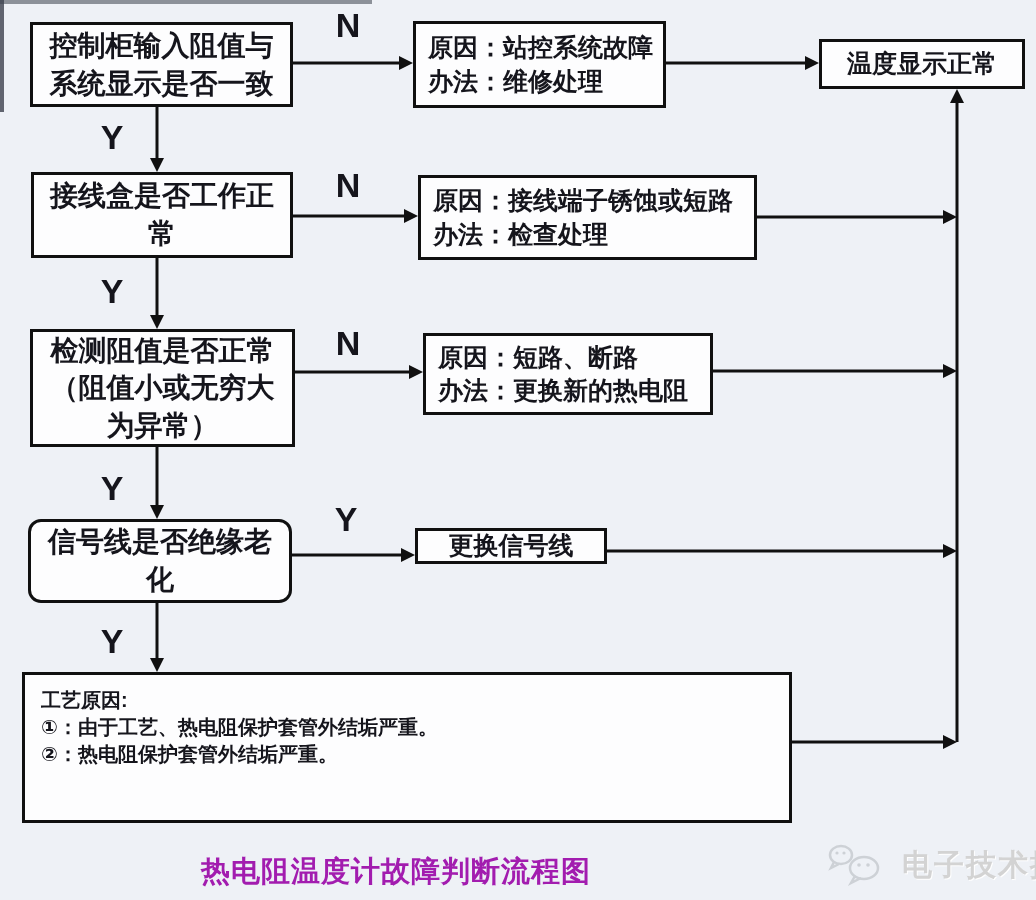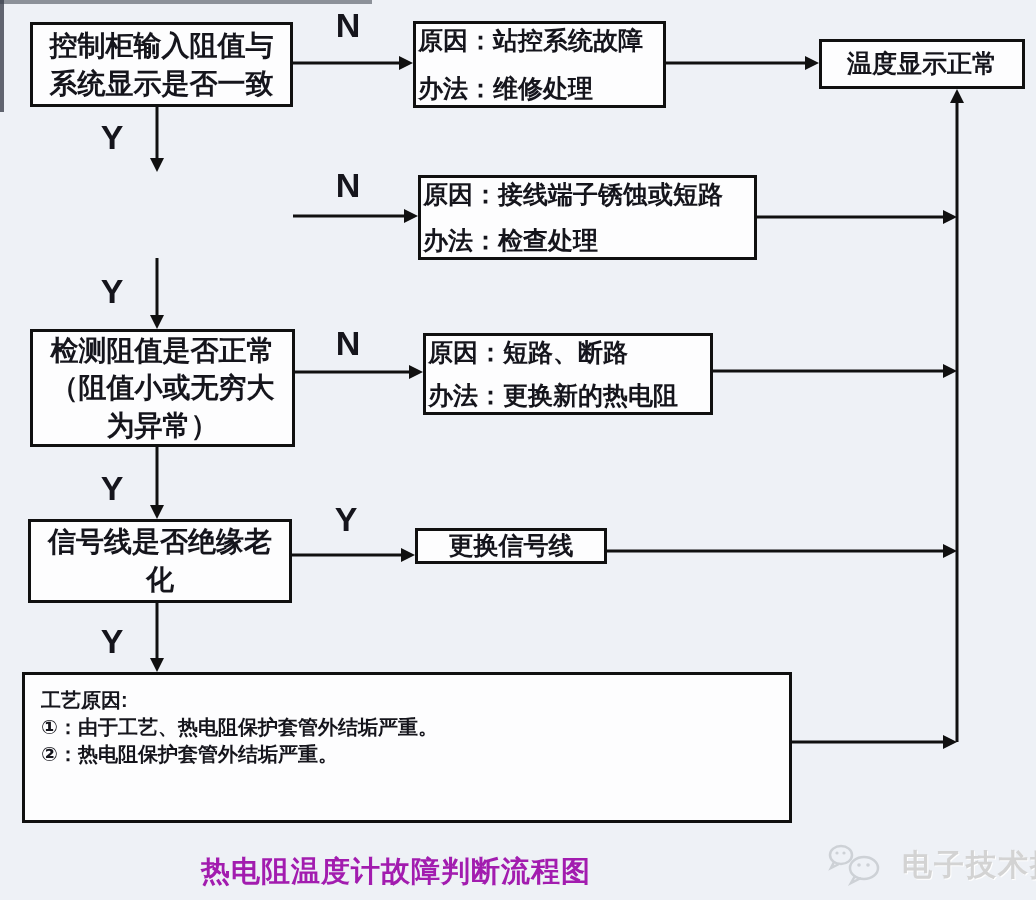--- a/index.html
+++ b/index.html
@@ -7,21 +7,21 @@
   #canvas{
     position:relative;width:1036px;height:900px;overflow:hidden;
     background:#eef1f6;color:#15151c;
   }
   .node{
     position:absolute;background:#fdfdfe;border:3px solid #101010;
     box-sizing:border-box;display:flex;flex-direction:column;
     justify-content:center;font-weight:700;line-height:1.34;
   }
   .node.centered{align-items:center;text-align:center;}
-  .node.lefty{align-items:flex-start;text-align:left;padding-left:2px;padding-right:8px;justify-content:space-between;}
+  .node.lefty{align-items:flex-start;text-align:left;padding-left:12px;padding-right:8px;}
   .q{font-size:28px;}
   .r{font-size:25px;}
   .node .ln{white-space:nowrap;}
   #flow-lines{position:absolute;left:0;top:0;pointer-events:none;}
   .edge-label{
     position:absolute;width:40px;text-align:center;
     font-size:34px;font-weight:700;color:#15151c;
   }
   #process-box{justify-content:flex-start;padding:12px 10px 10px 16px;font-size:20px;}
   #process-box .ln{margin-bottom:0;}
@@ -95,28 +95,32 @@
       <polygon points="943,735 943,749 957,742"></polygon>
       <polygon points="950,103 964,103 957,89"></polygon>
     </g>
   </svg>
 
   <div class="node centered q" style="left:30px;top:22px;width:263px;height:85px;">
     <div class="ln">控制柜输入阻值与</div>
     <div class="ln">系统显示是否一致</div>
   </div>
 
+  <div class="node centered q" style="left:31px;top:172px;width:262px;height:86px;">
+    <div class="ln">接线盒是否工作正</div>
+    <div class="ln">常</div>
+  </div>
 
   <div class="node centered q" style="left:30px;top:329px;width:265px;height:118px;">
     <div class="ln">检测阻值是否正常</div>
     <div class="ln">（阻值小或无穷大</div>
     <div class="ln">为异常）</div>
   </div>
 
-  <div class="node centered q" style="left:28px;top:519px;width:264px;height:84px;">
+  <div class="node centered q" style="left:28px;top:519px;width:264px;height:84px;border-radius:13px;">
     <div class="ln">信号线是否绝缘老</div>
     <div class="ln">化</div>
   </div>
 
   <div class="node lefty r" style="left:413px;top:21px;width:253px;height:87px;">
     <div class="ln">原因：站控系统故障</div>
     <div class="ln">办法：维修处理</div>
   </div>
 
   <div class="node lefty r" style="left:418px;top:175px;width:339px;height:85px;">

